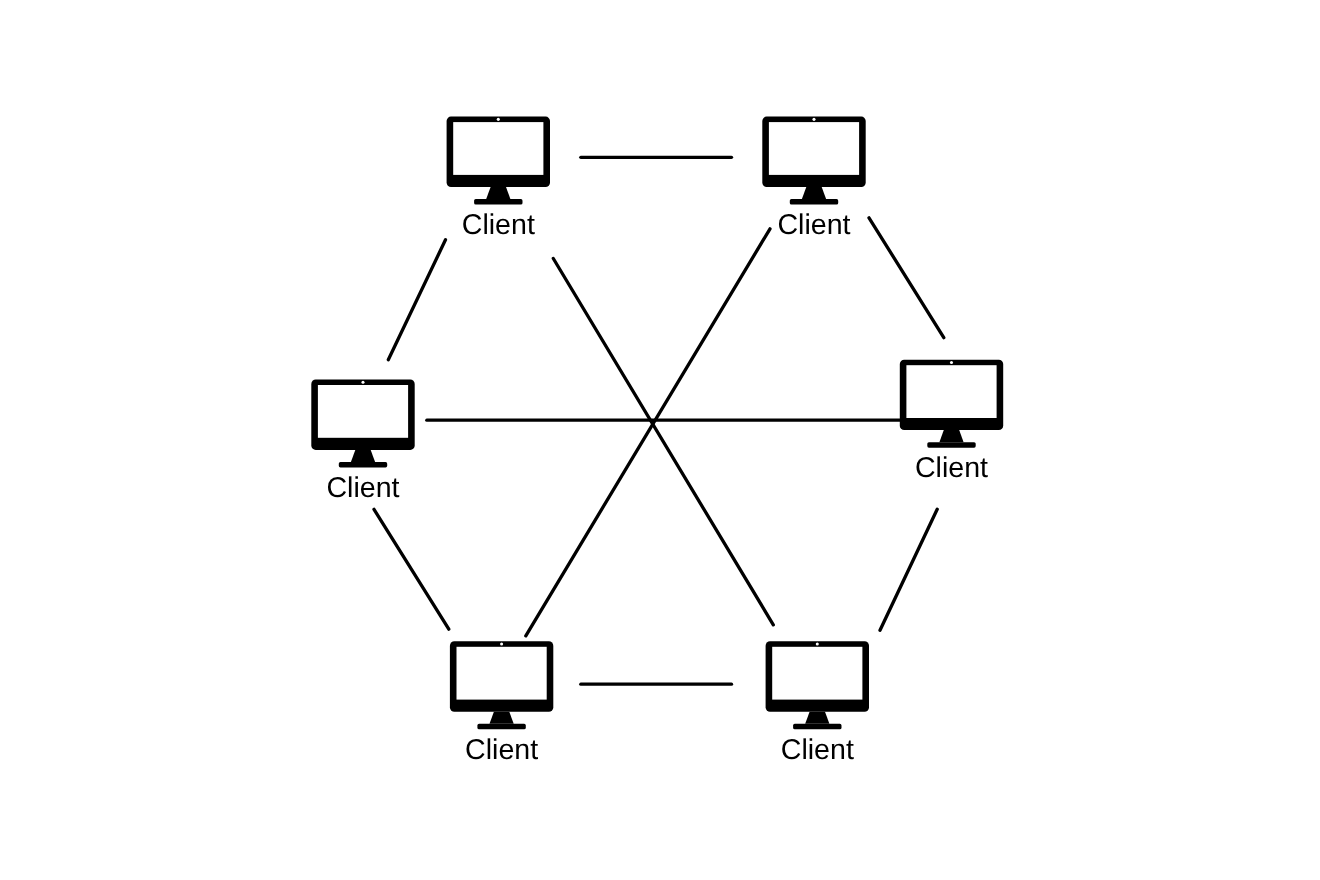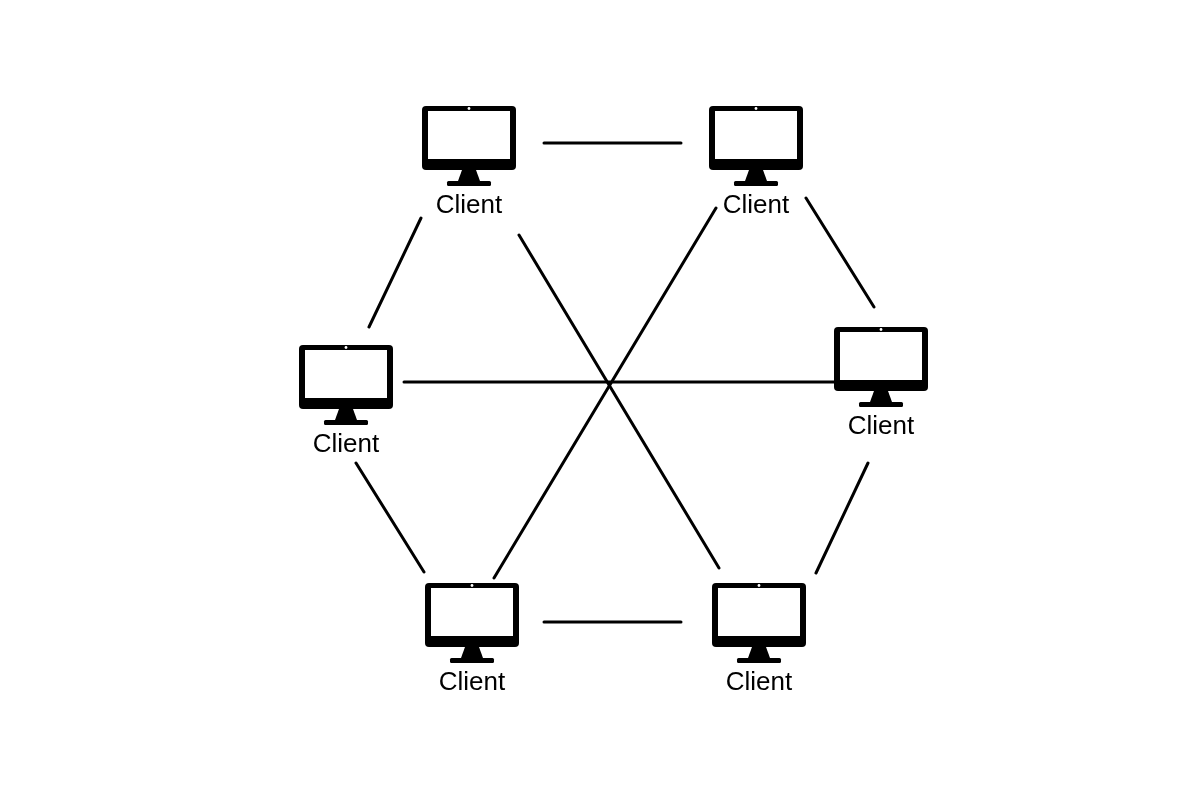--- a/index.html
+++ b/index.html
@@ -9,21 +9,20 @@
     width: 1200px;
     height: 800px;
     overflow: hidden;
     font-family: "Liberation Sans", sans-serif;
   }
   .stage {
     position: relative;
     width: 1040px;
     height: 800px;
     background: #ffffff;
-    margin-left: 16px;
   }
   svg text {
     font-family: "Liberation Sans", sans-serif;
     font-size: 26px;
     fill: #000000;
   }
 </style>
 </head>
 <body>
 

